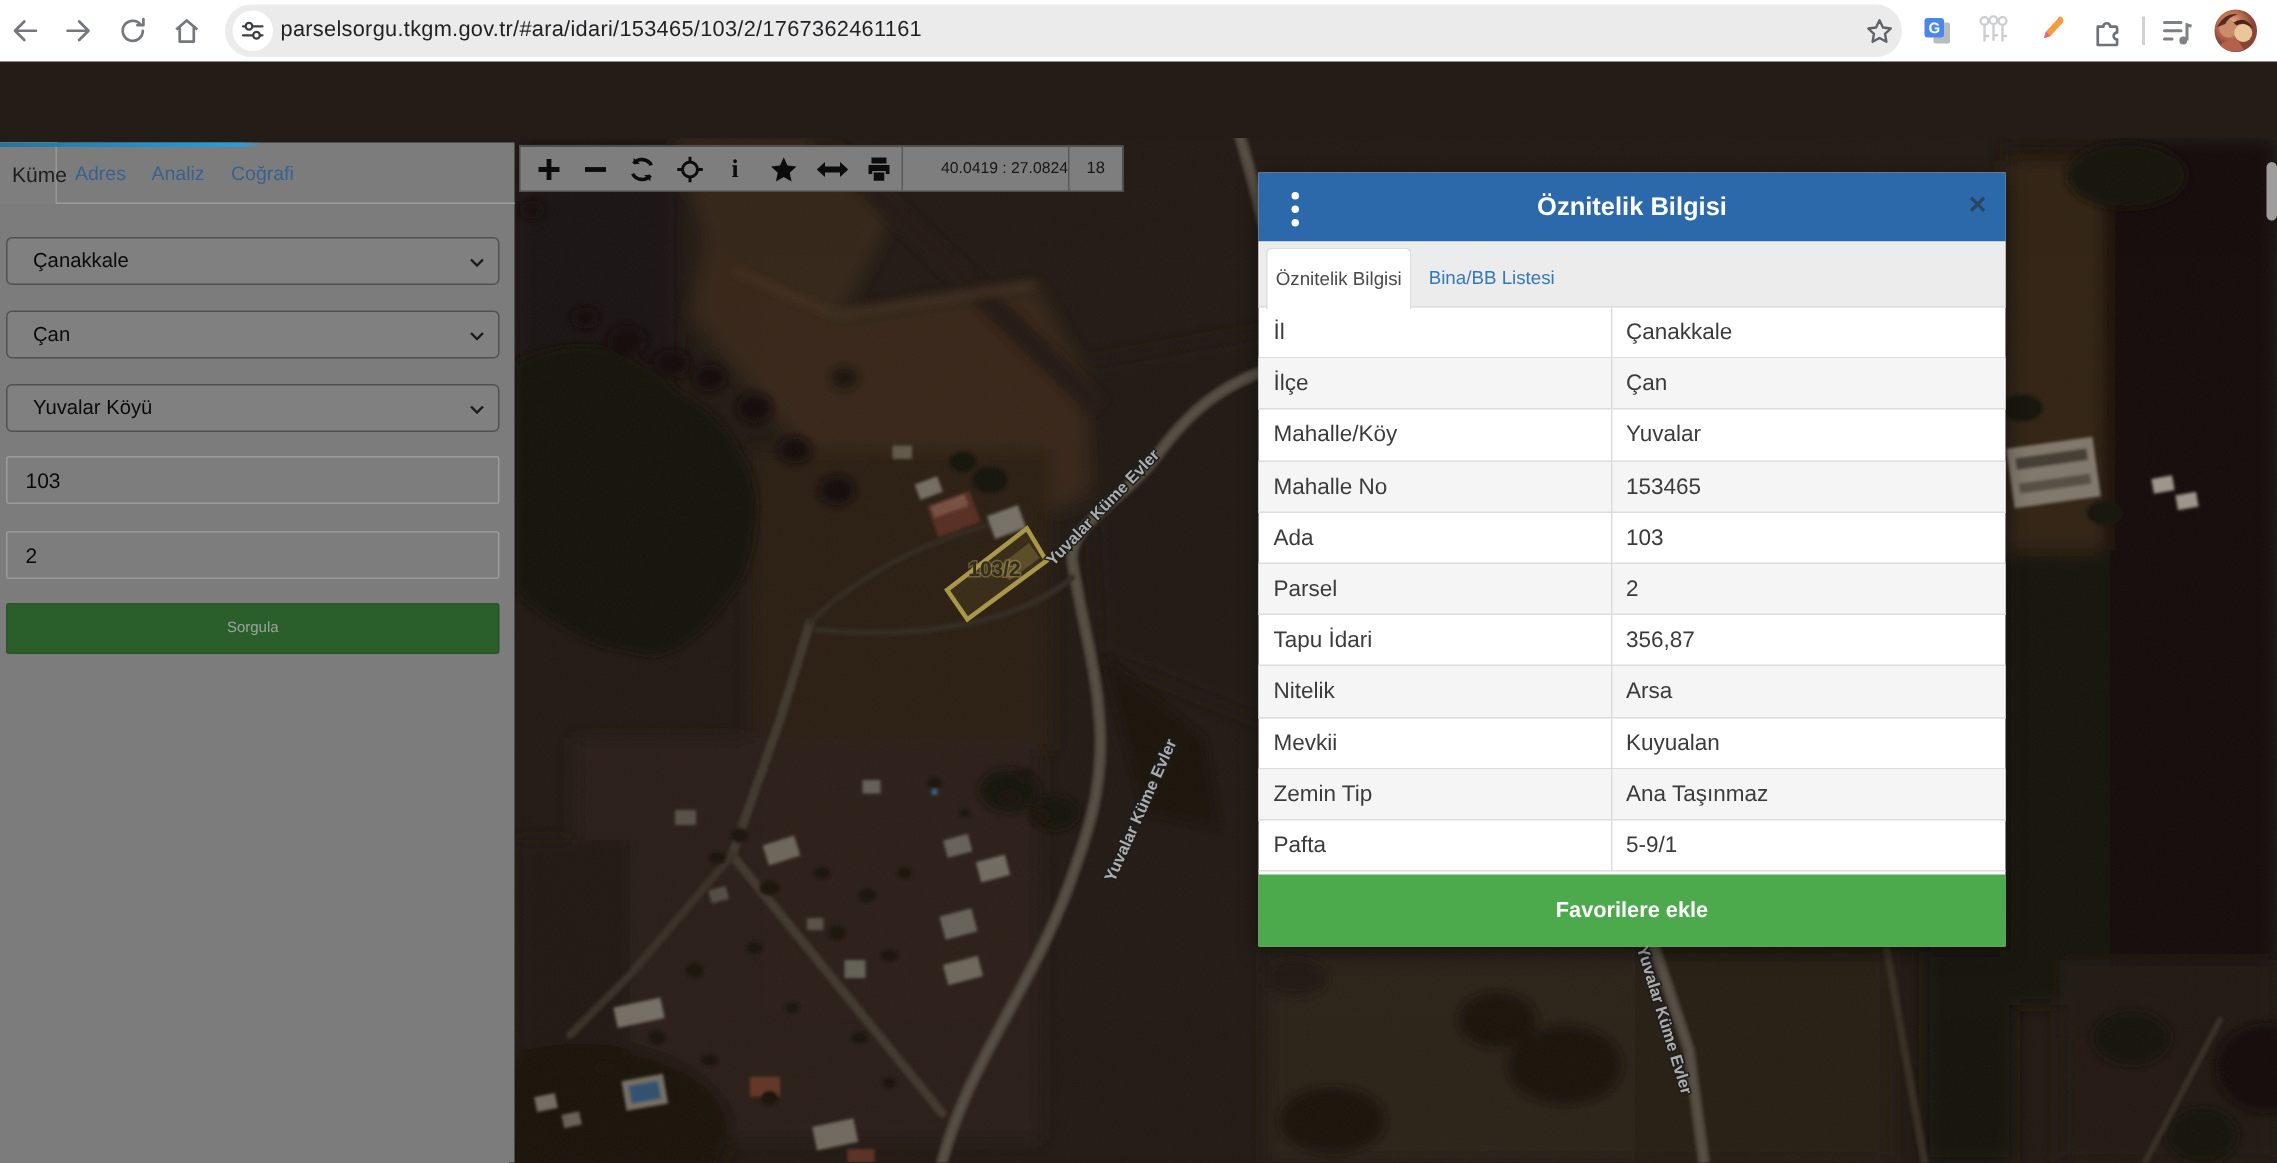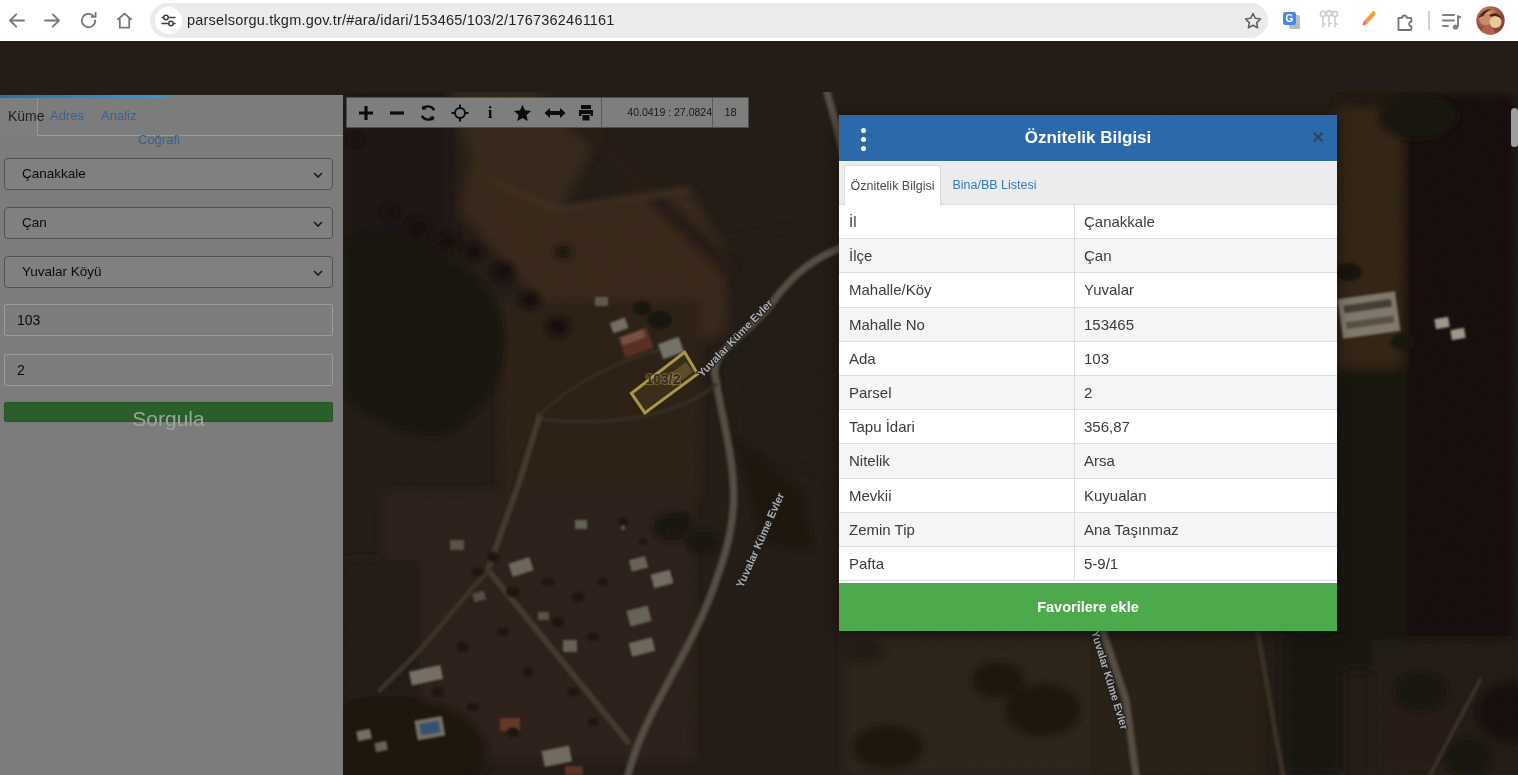--- a/index.html
+++ b/index.html
@@ -25,30 +25,30 @@
 
 
 #sidebar { position:absolute; left:0; top:95px; width:343px; height:680px; background:#7c7c7c; z-index:2; }
 #tabrow { position:absolute; left:0; top:0; width:343px; height:41px; border-bottom:1px solid #9d9d9d; }
 #tabactive { position:absolute; left:0; top:0; width:38px; height:41px; background:#7e7e7e;
   border:1px solid #979797; border-bottom:none; border-left:none; }
 .stab { position:absolute; top:0; height:41px; line-height:42px; font-size:13px; color:#38628f; }
 #tIdari { left:8px; color:#1e1e1e; z-index:2; font-size:14px; }
 #tAdres { left:50px;text-align:right; }
 #tAnaliz { left:101px; }
-#tCografi { left:138px;margin-top:24px; }
+#tCografi { left:154px; }
 .sel { position:absolute; left:4px; width:329px; height:32px; background:#808080;
   border:1px solid #515151; border-radius:4px; font-size:13.5px; color:#0a0a0a;
   line-height:30px; padding-left:17px; }
 .inp { position:absolute; left:4px; width:329px; height:32px; background:#7d7d7d;
   border:1px solid #9b9b9b; border-radius:2px; font-size:14px; color:#0a0a0a;
   line-height:30px; padding-left:12px; }
 .chev { position:absolute; right:9px; top:13px; }
-#sorgula { position:absolute; left:4px; top:307px; width:329px; height:20px; background:#2a5f2c;
-  border:1px solid #265628; border-radius:2px; color:#9ba69b; font-size:21px;
+#sorgula { position:absolute; left:4px; top:307px; width:329px; height:34px; background:#2a5f2c;
+  border:1px solid #265628; border-radius:2px; color:#9ba69b; font-size:10px;
   text-align:center; line-height:32px; }
 
 
 #toolbar { position:absolute; left:346px; top:97px; width:403px; height:31px; background:#7e7e7e;
   border:1px solid #4e4e4e; z-index:6; }
 .tsep { position:absolute; top:0; width:1px; height:29px; background:#5a5a5a; }
 #coordtxt { position:absolute; left:255px; width:110px; top:0; height:15px; line-height:29px;
   text-align:right; font-size:10.5px; color:#161616; }
 #zoomtxt { position:absolute; left:365px; width:37px; top:0; height:29px; line-height:29px;
   text-align:center; font-size:11px; color:#161616; }

